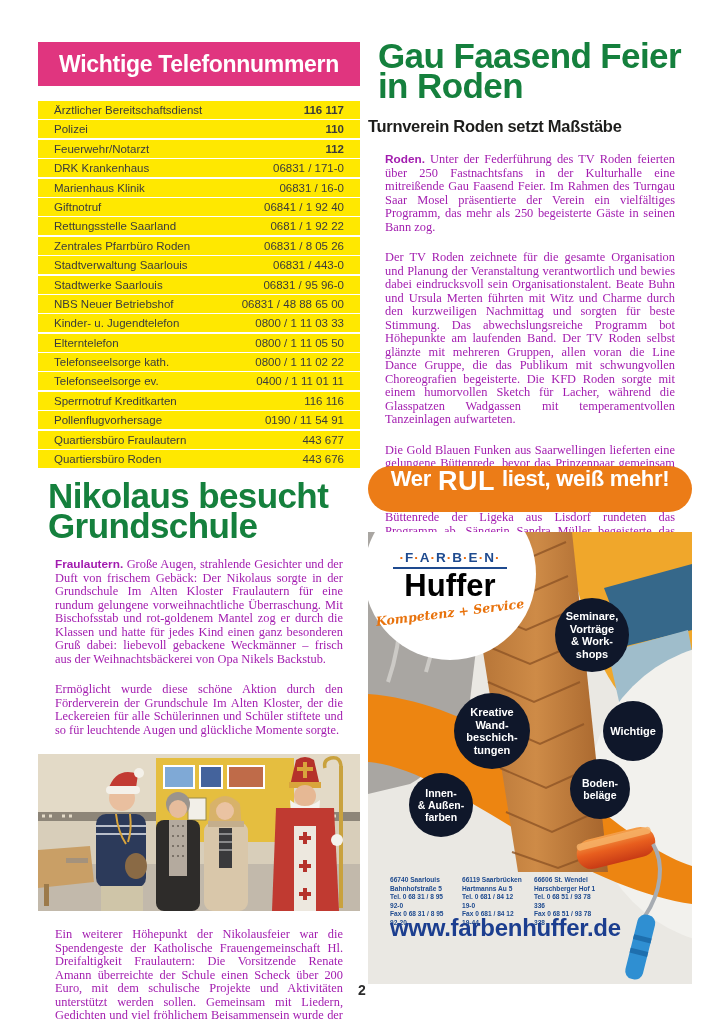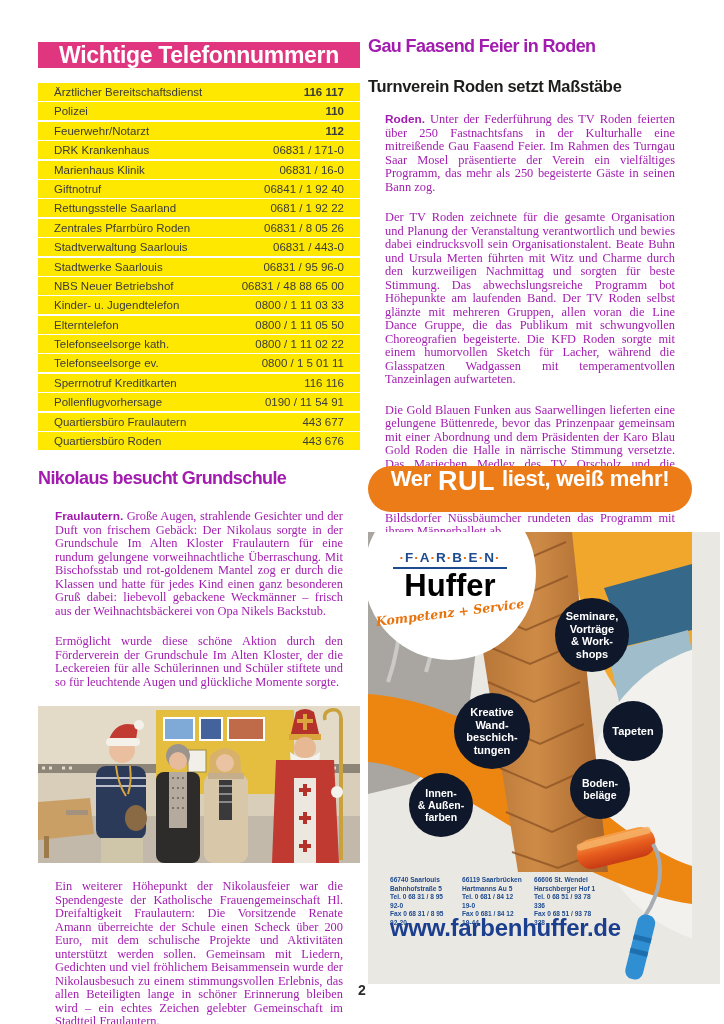--- a/index.html
+++ b/index.html
@@ -6,34 +6,34 @@
   body{
     width:724px;height:1024px;position:relative;background:#ffffff;
     font-family:"Liberation Sans",sans-serif;overflow:hidden;
   }
   
   .col-left{position:absolute;left:38px;top:42px;width:322px;}
   .col-right{position:absolute;left:368px;top:31px;width:324px;}
 
   
   .phone-header{
-    background:#E0357F;color:#fff;height:26px;display:flex;align-items:center;justify-content:center;
+    background:#E0357F;color:#fff;height:44px;display:flex;align-items:center;justify-content:center;
     font-weight:700;font-size:23px;letter-spacing:-0.3px;
   }
   .phone-table{margin-top:15px;}
   .phone-row{
     background:#FFE800;height:18px;margin-bottom:1.4px;display:flex;align-items:center;
     justify-content:space-between;padding:0 16px;font-size:11.5px;color:#3b3b3b;
   }
   .phone-row .num{text-align:right;white-space:nowrap;}
   .phone-row .num.bold{font-weight:700;}
 
   
   .article-title{
-    margin:0;font-size:18px;line-height:30px;font-weight:700;color:#a21caf;letter-spacing:-0.6px;
+    margin:10px;font-size:35px;line-height:30px;font-weight:700;color:#15803d;letter-spacing:-0.6px;
   }
   .article-subtitle{
     margin:16px 0 6px 0;font-size:16.5px;line-height:19px;font-weight:700;color:#1d1d1b;letter-spacing:-0.3px;
   }
   .left-article{margin-top:13px;}
   .body-p{
     margin:17px;font-family:"Liberation Serif",serif;font-size:12.4px;line-height:13.5px;
     text-align:justify;color:#a21caf;hyphens:auto;-webkit-hyphens:auto;
   }
   .lead{font-weight:700;font-family:"Liberation Sans",sans-serif;font-size:11.8px;}
@@ -44,21 +44,21 @@
   
   .ad-banner{
     position:absolute;left:368px;top:466px;width:324px;height:46px;background:#EC7C17;border-radius:23px;
     display:flex;align-items:flex-start;justify-content:center;color:#fff;font-weight:700;gap:7px;
   }
   .ad-banner .txt{font-size:22px;letter-spacing:-0.3px;}
   .ad-banner .brand{font-size:27px;letter-spacing:0.5px;}
 
   
   .ad-box{
-    position:absolute;left:368px;top:532px;width:352px;height:452px;background:#EAE8E3;overflow:hidden;
+    position:absolute;left:368px;top:532px;width:324px;height:452px;background:#EAE8E3;overflow:hidden;
   }
   .ad-bg{position:absolute;left:0;top:0;}
   .logo-circle{
     position:absolute;left:-4px;top:-44px;width:172px;height:172px;border-radius:50%;background:#fff;
     text-align:center;box-sizing:border-box;padding-top:62px;z-index:2;
   }
   .farben{font-size:13.5px;font-weight:700;color:#1E4A8F;letter-spacing:1px;}
   .farben .dot{color:#EB6909;}
   .farben-rule{width:114px;height:2px;background:#1E4A8F;margin:2px auto 1px auto;}
   .huffer{font-size:31px;font-weight:700;color:#000000;letter-spacing:0;line-height:32px;}
@@ -150,21 +150,21 @@
       <div class="phone-row">
         <span class="lbl">Elterntelefon</span>
         <span class="num">0800 / 1 11 05 50</span>
       </div>
       <div class="phone-row">
         <span class="lbl">Telefonseelsorge kath.</span>
         <span class="num">0800 / 1 11 02 22</span>
       </div>
       <div class="phone-row">
         <span class="lbl">Telefonseelsorge ev.</span>
-        <span class="num">0800 / 1 5 01 11</span>
+        <span class="num">0400 / 1 11 01 11</span>
       </div>
       <div class="phone-row">
         <span class="lbl">Sperrnotruf Kreditkarten</span>
         <span class="num">116 116</span>
       </div>
       <div class="phone-row">
         <span class="lbl">Pollenflugvorhersage</span>
         <span class="num">0190 / 11 54 91</span>
       </div>
       <div class="phone-row">
@@ -322,21 +322,21 @@
   </div>
 
   <div class="bubble b-seminare">Seminare,
 Vorträge
 &amp; Work-
 shops</div>
   <div class="bubble b-kreative">Kreative
 Wand-
 beschich-
 tungen</div>
-  <div class="bubble b-tapeten">Tapeten</div>
+  <div class="bubble b-tapeten">Wichtige</div>
   <div class="bubble b-innen">Innen-
 &amp; Außen-
 farben</div>
   <div class="bubble b-boden">Boden-
 beläge</div>
 
   <div class="ad-locations">
       <div class="loc">
         <div>66740 Saarlouis</div>
         <div>Bahnhofstraße 5</div>

